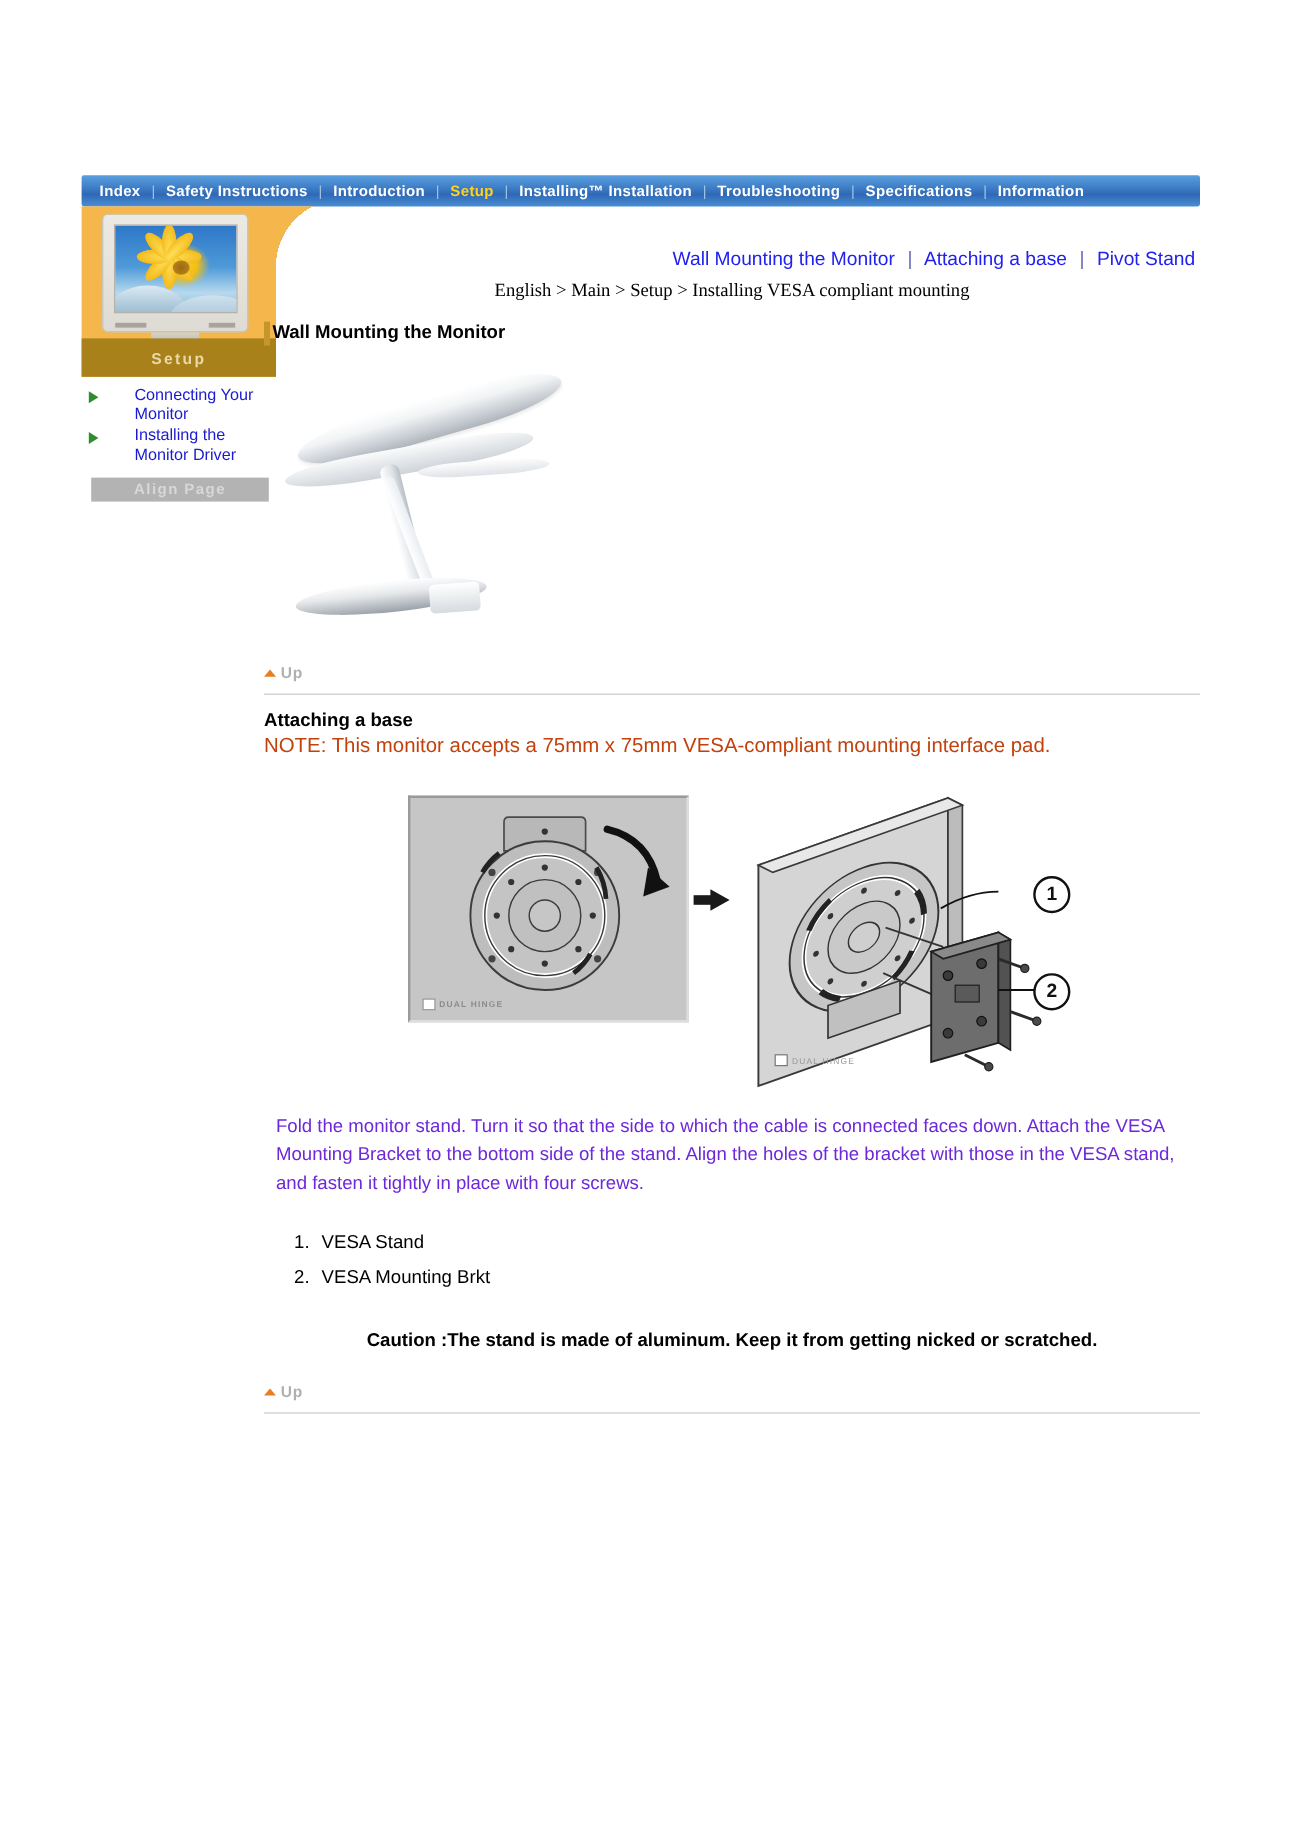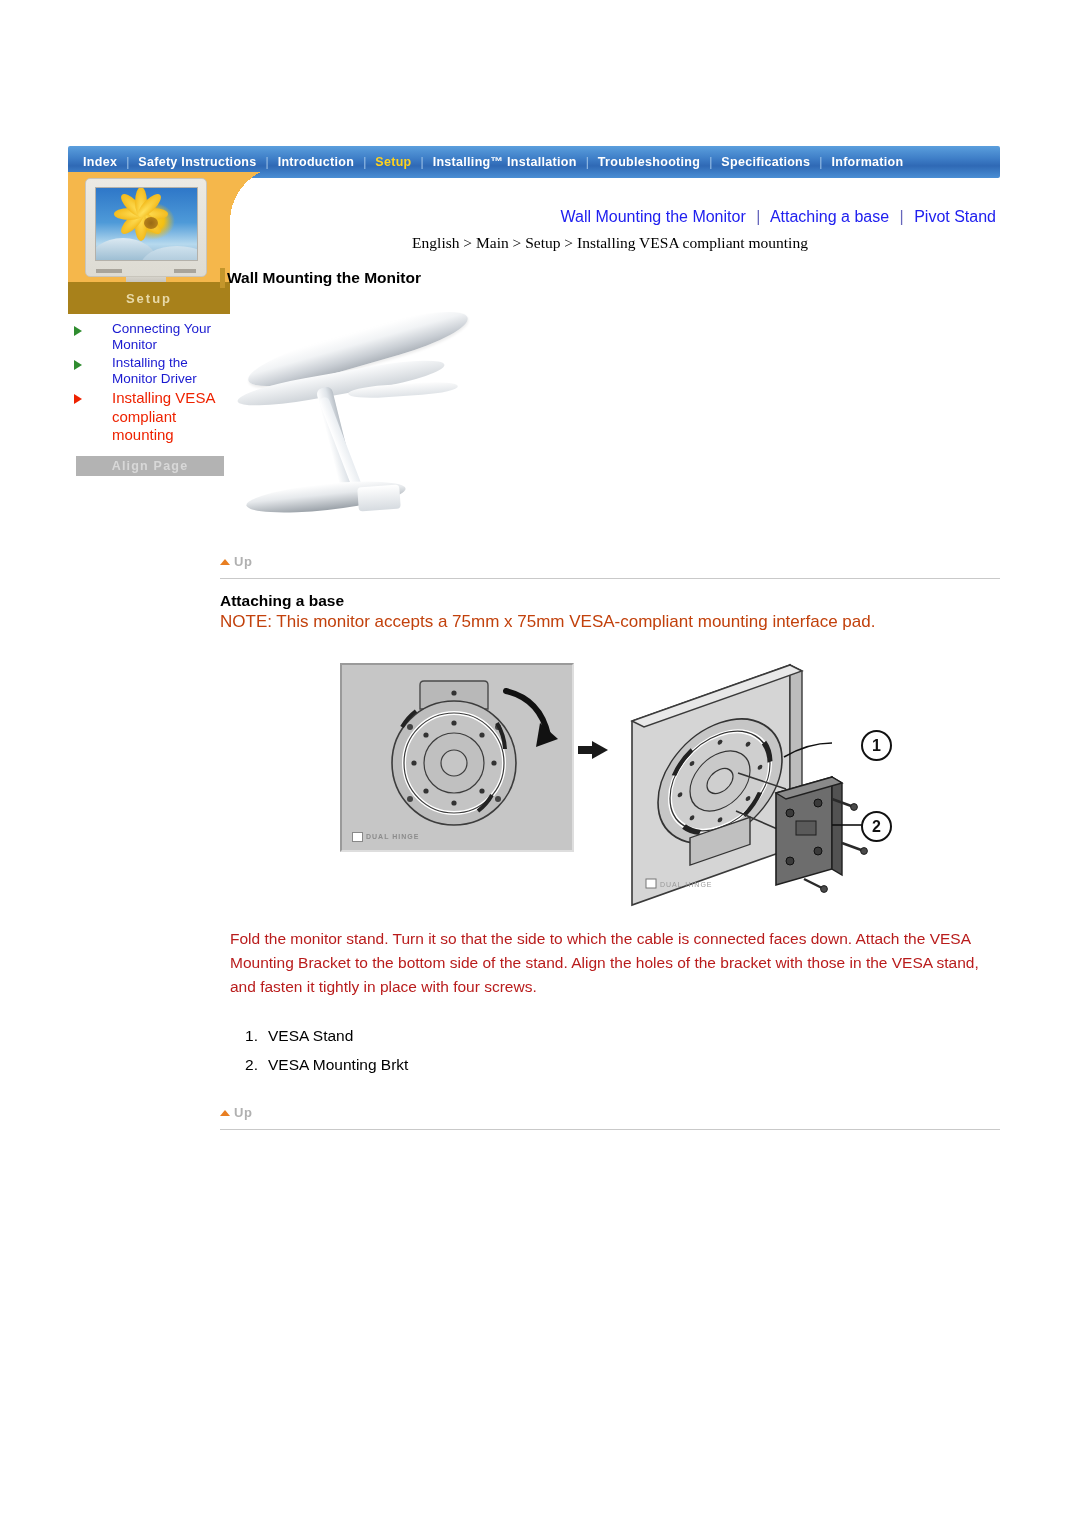--- a/index.html
+++ b/index.html
@@ -18,23 +18,22 @@
   
   #topnav {
     position: absolute;
     left: 68px;
     top: 146px;
     width: 932px;
     height: 26px;
     background: linear-gradient(to bottom, #5b9fdd 0%, #3f7fc8 38%, #2f69b5 62%, #4a8ed4 100%);
     border-radius: 2px;
     display: flex;
-    align-items: center;
     box-sizing: border-box;
-    padding: 16px 6px;
+    padding: 0 6px;
   }
   .nav-item {
     color: #ffffff;
     font-size: 12.5px;
     font-weight: bold;
     letter-spacing: 0.3px;
     white-space: nowrap;
     padding: 0 9px;
     line-height: 26px;
   }
@@ -404,21 +403,21 @@
     align-items: center;
     justify-content: center;
   }
 
   
   #instructions {
     margin-top: 14px;
     padding-left: 10px;
     font-size: 15.5px;
     line-height: 24px;
-    color: #b91c1c;
+    color: #6d28d9;
     width: 760px;
   }
   #parts-list {
     margin-top: 22px;
     padding-left: 10px;
     font-size: 15.5px;
     line-height: 29px;
     color: #000;
   }
   .part-row { display: flex; }
@@ -484,24 +483,20 @@
   </div>
 
   <div class="side-links">
     <div class="side-link">
       <span class="bullet"></span>
       <span class="side-link-text">Connecting Your Monitor</span>
     </div>
     <div class="side-link">
       <span class="bullet"></span>
       <span class="side-link-text">Installing the Monitor Driver</span>
-    </div>
-    <div class="side-link current">
-      <span class="bullet"></span>
-      <span class="side-link-text">Installing VESA compliant mounting</span>
     </div>
   </div>
 
   <div id="main-page-btn">
     <span>Align Page</span>
   </div>
 </div>
 
 <div id="content">
 
@@ -640,18 +635,19 @@
     <div class="part-row">
       <span class="part-num">1.</span>
       <span>VESA Stand</span>
     </div>
     <div class="part-row">
       <span class="part-num">2.</span>
       <span>VESA Mounting Brkt</span>
     </div>
   </div>
 
+  <div id="caution">Caution :The stand is made of aluminum. Keep it from getting nicked or scratched.</div>
 
   <div class="up-link" style="margin-top:24px;">
     <span class="tri"></span><span class="lbl">Up</span>
   </div>
   <div class="hrule"></div>
 </div>
 
 </body></html>

